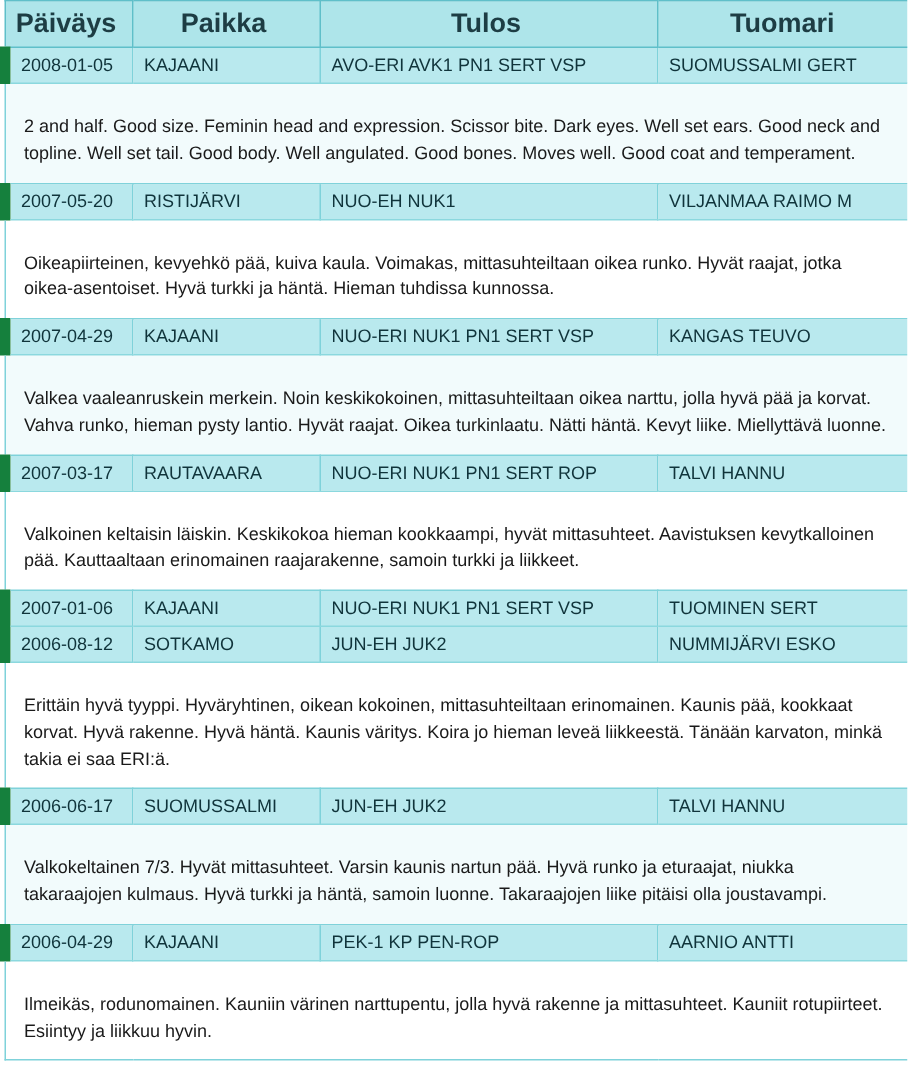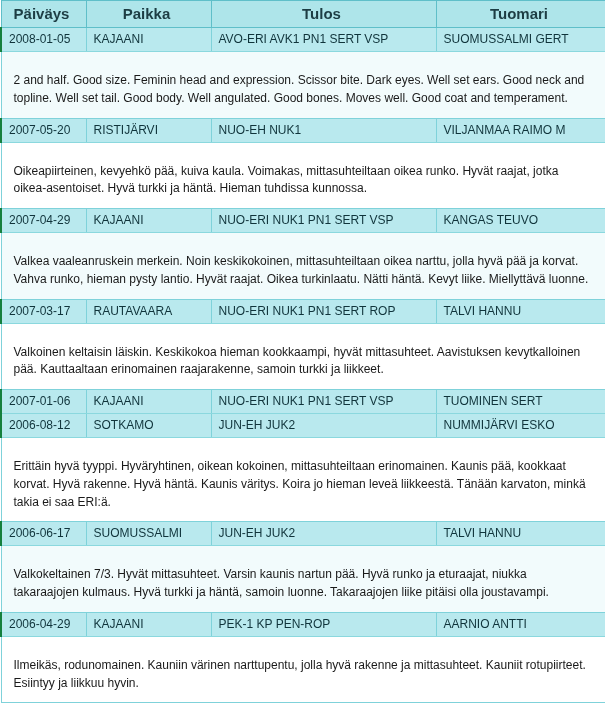--- a/index.html
+++ b/index.html
@@ -27,21 +27,21 @@
   }
   table.results col.c-date { width: 85px; }
   table.results col.c-place { width: 125px; }
   table.results col.c-result { width: 225px; }
   table.results col.c-judge { width: 170px; }
 
   thead th {
     background: #aee5ea;
     color: #1d3d44;
     font-weight: bold;
-    font-size: 15px;
+    font-size: 18px;
     text-align: center;
     padding: 4px 10px 5px 6px;
     border: 1px solid #3aa6b3;
     border-width: 1px 1px 1px 1px;
     border-color: #5fbfc9;
     white-space: nowrap;
   }
   thead th.first {
     border-left: 1px solid #5fbfc9;
   }
@@ -53,21 +53,21 @@
     padding: 4px 7px 5px 7px;
     border-left: 1px solid #7fd2da;
     border-right: 1px solid #7fd2da;
     border-top: 1px solid #8bd8de;
     border-bottom: 1px solid #8bd8de;
     white-space: nowrap;
     overflow: hidden;
     text-overflow: ellipsis;
   }
   tr.data-row td.date {
-    border-left: 2px solid #15803d;
+    border-left: 7px solid #15803d;
   }
   tr.desc-row td {
     background: #f2fbfc;
     color: #1a1a1a;
     font-size: 12px;
     line-height: 1.48;
     padding: 20px 12px 10px 12px;
     border-left: 1px solid #7fd2da;
     border-right: 1px solid #7fd2da;
     border-bottom: 1px solid #7fd2da;

